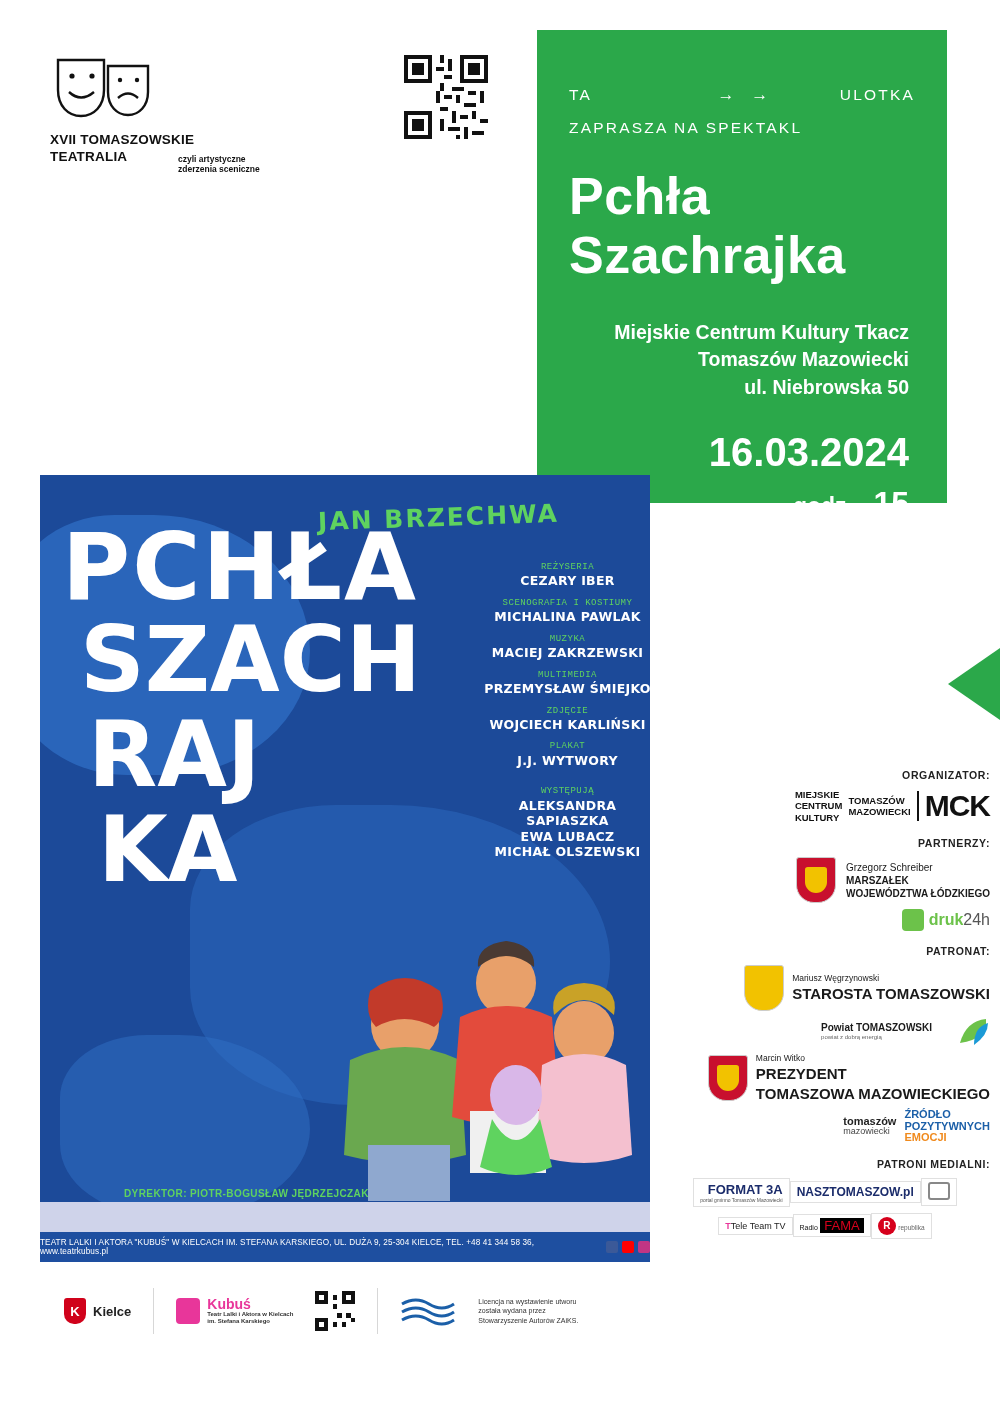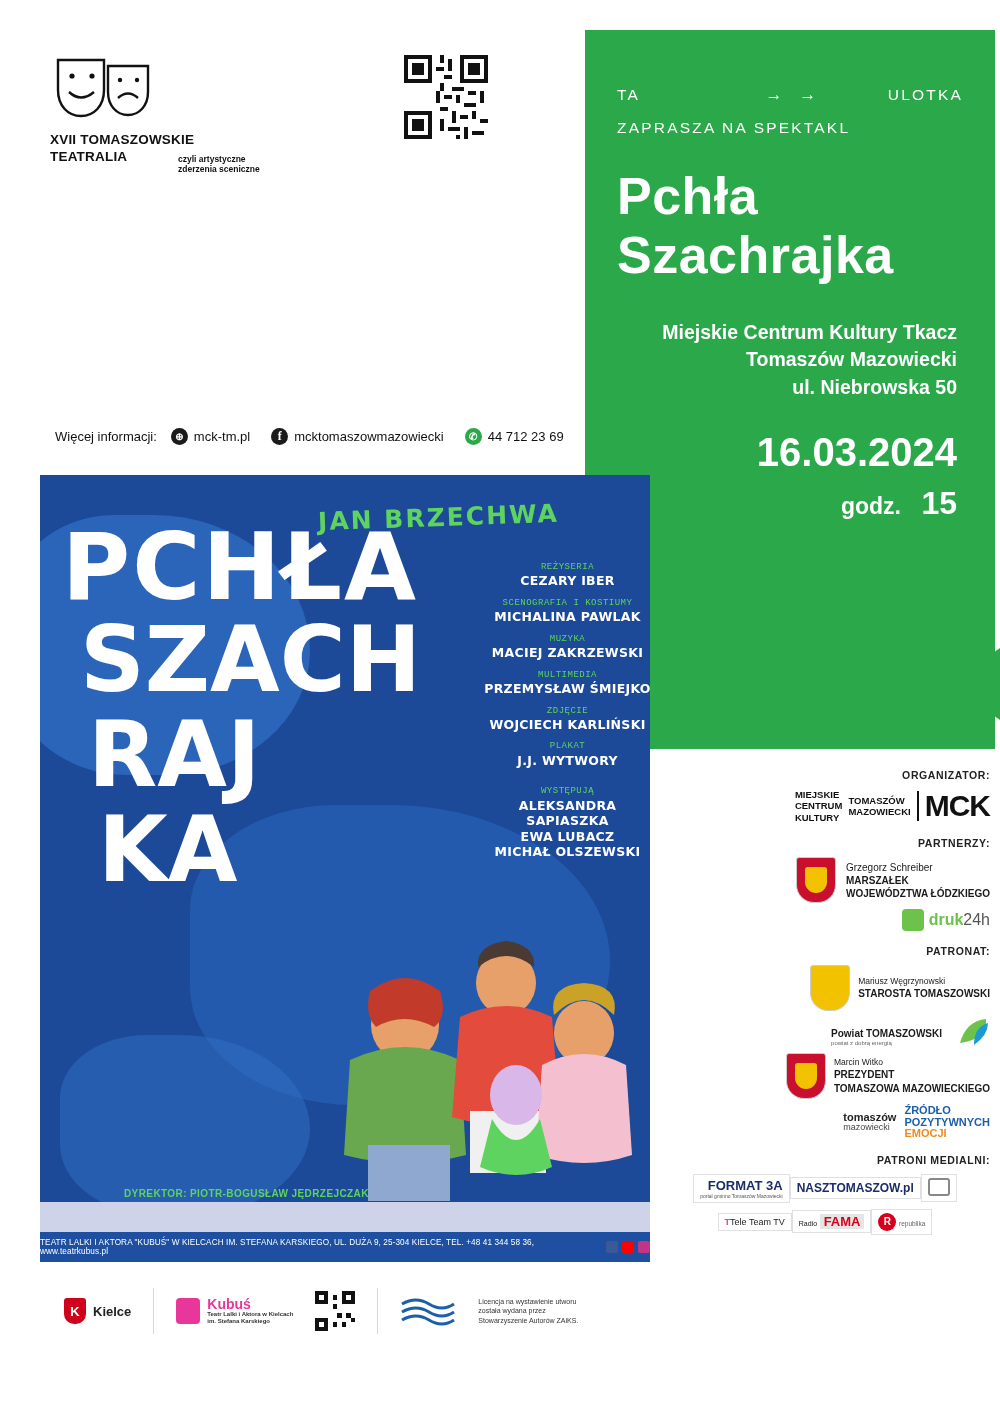--- a/index.html
+++ b/index.html
@@ -19,22 +19,22 @@
   .masks { width:110px; height:70px; position:relative; }
   .masks svg { display:block; }
   .teatralia-title { margin-top:10px; font-size:13.5px; font-weight:bold; letter-spacing:.2px; line-height:1.25; color:#111; }
   .teatralia-sub { font-size:8.5px; font-weight:bold; color:#111; line-height:1.2; position:absolute; left:128px; top:20px; }
 
   
   .qr { position:absolute; left:404px; top:55px; width:84px; height:84px; }
 
   
   .green-panel {
-    position:absolute; left:537px; top:30px; width:410px; height:719px;
-    background:#2ba84a; color:#fff;margin-left:48px;
+    position:absolute; left:537px; top:30px; width:410px; height:473px;
+    background:#2ba84a; color:#fff;
   }
   .gp-inner { padding:55px 32px 0 32px; }
   .gp-row { display:flex; align-items:center; justify-content:space-between; font-size:15.5px; letter-spacing:2.2px; }
   .gp-arrows { letter-spacing:6px; font-size:17px; margin-left:60px; }
   .gp-ulotka { letter-spacing:2.2px; font-size:15.5px; }
   .gp-line2 { margin-top:14px; font-size:15.5px; letter-spacing:2.2px; }
   .gp-title { margin-top:30px; font-size:52px; font-weight:bold; line-height:1.13; letter-spacing:.5px; }
   .gp-venue { margin-top:34px; text-align:right; font-size:19.5px; font-weight:bold; line-height:1.42; padding-right:6px;}
   .gp-date { margin-top:28px; text-align:right; font-size:40px; font-weight:bold; padding-right:6px;}
   .gp-time { margin-top:10px; text-align:right; font-size:23px; font-weight:bold; padding-right:6px;}
@@ -105,36 +105,36 @@
   .marszalek b { font-weight:bold; }
   .lodzkie { border:1px solid #ddd; padding:5px 9px; text-align:left; }
   .lodzkie .w1l { font-size:8px; color:#111; letter-spacing:.4px; }
   .lodzkie .w2l { font-size:17px; font-weight:bold; color:#d6001c; line-height:1; }
   .druk { display:flex; align-items:center; gap:5px; }
   .druk .sq { width:22px; height:22px; background:#6cc24a; border-radius:4px; }
   .druk .tx { font-size:16px; color:#555; }
   .druk .tx b { color:#6cc24a; }
   .pat-card { display:flex; align-items:center; gap:8px; }
   .pat-txt { font-size:8.5px; line-height:1.3; text-align:left; }
-  .pat-txt b { font-size:10px; }
-  .powiat { display:flex; align-items:flex-end; gap:14px; }
+  .pat-txt b { font-size:15px; }
+  .powiat { display:flex; align-items:center; gap:24px; }
   .powiat .pw-t { font-size:10px; font-weight:bold; text-align:left; line-height:1.2;}
   .powiat .pw-t small { display:block; font-size:6px; font-weight:normal; color:#666; }
   .powiat .leaf { width:34px; height:30px; }
   .emoji-row { display:flex; align-items:center; gap:8px; }
   .tomaszow-mark { font-size:9px; color:#444; text-align:left; line-height:1.1; }
   .tomaszow-mark b { display:block; font-size:11px; color:#222; }
   .zrodlo { font-size:11px; font-weight:bold; color:#1b5fa8; text-align:left; line-height:1.05; }
   .zrodlo .orange { color:#f08a1d; }
   .media-row { display:flex; justify-content:center; align-items:center; margin-top:6px; }
   .media-chip { border:1px solid #e0e0e0; padding:3px 6px; font-size:9px; color:#222; background:#fff; }
   .format3 { font-size:13px; font-weight:bold; color:#1b2c6b; }
   .nasz { font-size:12px; font-weight:bold; color:#1b2c6b; }
   .teleteam { font-size:9px; color:#222; }
-  .fama { font-size:13px; font-weight:bold; color:#d6001c; background:#e5e5e5; padding:0 4px; }
+  .fama { font-size:13px; font-weight:normal; color:#d6001c; background:#000000; padding:0 4px; }
   .radio-lbl { font-size:7px; color:#111; }
   .republika { font-size:6.5px; color:#666; }
   .circle-red { width:18px; height:18px; border-radius:50%; background:#d6001c; color:#fff; font-size:10px; display:flex; align-items:center; justify-content:center; font-weight:bold;}
   .tv-icon { width:22px; height:18px; border:2px solid #888; border-radius:3px; }
   .social-ico { width:12px; height:12px; border-radius:2px; display:inline-block; }
 </style>
 </head>
 <body>
 
 <div class="page">
@@ -232,35 +232,20 @@
     </div>
   </div>
 
   <div class="green-arrow">
     <svg width="52" height="72" viewBox="0 0 52 72">
         <path d="M52 0 L0 36 L52 72 Z" fill="#2ba84a"></path>
       </svg>
   </div>
 
 
-  <div class="more-info">
-    <span class="label">Więcej informacji:</span>
-    <span class="mi-item">
-      <span class="circ-ico">⊕</span>
-      <span>mck-tm.pl</span>
-    </span>
-    <span class="mi-item">
-      <span class="circ-ico fb">f</span>
-      <span>mcktomaszowmazowiecki</span>
-    </span>
-    <span class="mi-item">
-      <span class="circ-ico ph">✆</span>
-      <span>44 712 23 69</span>
-    </span>
-  </div>
 
   <div class="poster">
     <div class="poster-art"></div>
     <div class="brush" style="left:-30px; top:40px; width:300px; height:260px;"></div>
     <div class="brush" style="left:150px; top:330px; width:420px; height:300px; opacity:.45;"></div>
     <div class="brush" style="left:20px; top:560px; width:250px; height:180px; opacity:.5;"></div>
 
     <div class="jan">JAN BRZECHWA</div>
 
     <div class="big-word w1"><span>PCHŁA</span></div>

